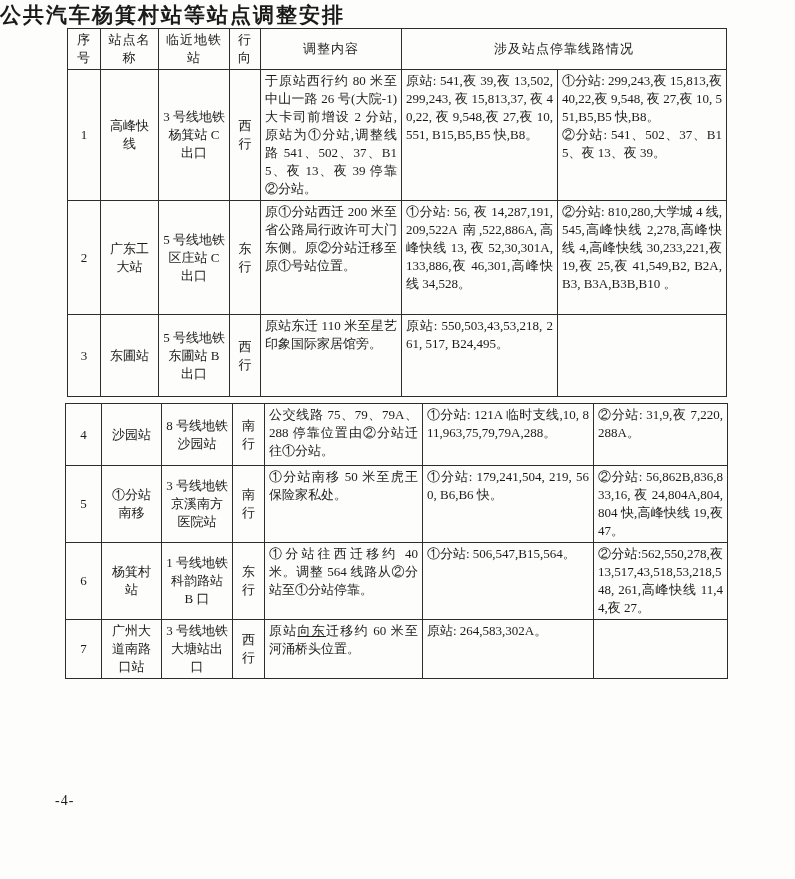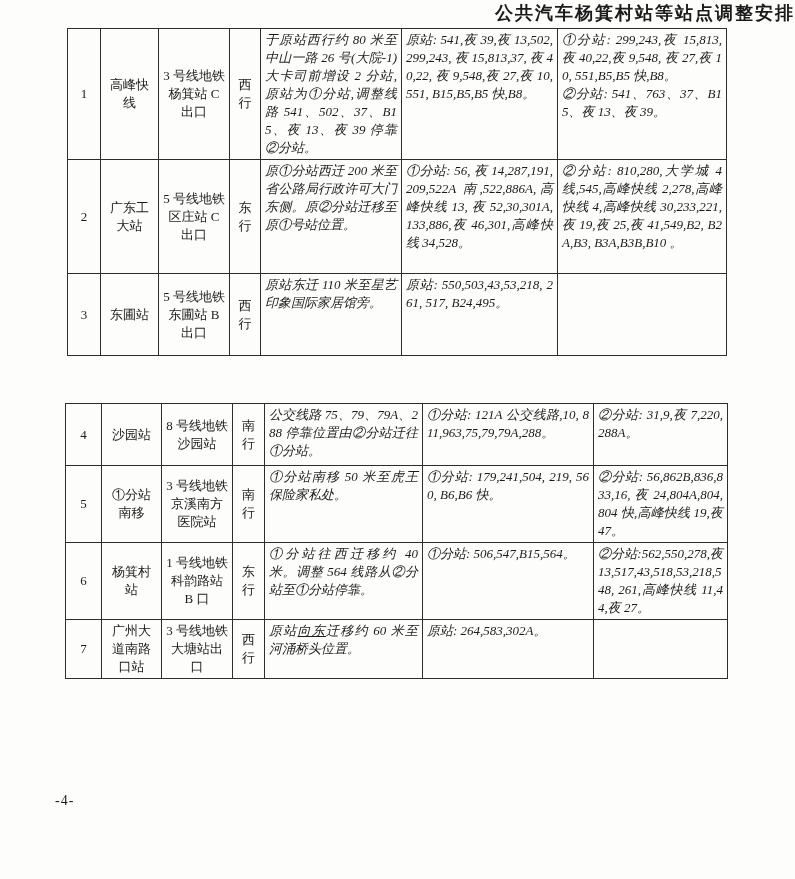--- a/index.html
+++ b/index.html
@@ -13,22 +13,22 @@
     background: #fdfdfb;
     font-family: "Liberation Serif", serif;
     color: #1b1b1b;
     overflow: hidden;
   }
   .doc-title {
     position: absolute;
     top: 1px;
     left: 0;
     width: 100%;
-    text-align: right;
-    font-size: 18px;
+    text-align: left;
+    font-size: 21px;
     font-weight: bold;
     letter-spacing: 2px;
   }
   table.doc-table {
     border-collapse: collapse;
     table-layout: fixed;
     position: absolute;
   }
   #table-top  { left: 67px; top: 28px;  width: 659px; }
   #table-bottom { left: 65px; top: 403px; width: 662px; }
@@ -48,21 +48,20 @@
   }
   .cell-c {
     text-align: center;
     vertical-align: middle;
   }
   .cell-j {
     text-align: justify;
     vertical-align: top;
     white-space: pre-line;
     padding: 3px 5px;
-    font-style: italic;
   }
   .u { text-decoration: underline; }
   .page-number {
     position: absolute;
     left: 55px;
     top: 793px;
     font-size: 14px;
     letter-spacing: 1px;
   }
 </style>
@@ -75,29 +74,37 @@
   <colgroup>
     <col style="width:33px">
       <col style="width:58px">
       <col style="width:71px">
     <col style="width:31px">
       <col style="width:141px">
       <col style="width:156px">
       <col style="width:169px">
   </colgroup>
   <tbody>
+      <tr style="height:32px">
+    <th>序号</th>
+    <th>站点名称</th>
+    <th>临近地铁站</th>
+    <th>行向</th>
+    <th>调整内容</th>
+    <th colspan="2">涉及站点停靠线路情况</th>
+  </tr>
   <tr style="height:128px">
     <td class="cell-c">1</td>
     <td class="cell-c">高峰快线</td>
     <td class="cell-c">3 号线地铁杨箕站 C 出口</td>
     <td class="cell-c">西行</td>
     <td class="cell-j">于原站西行约 80 米至中山一路 26 号(大院-1)大卡司前增设 2 分站,原站为①分站,调整线路 541、502、37、B15、夜 13、夜 39 停靠②分站。</td>
     <td class="cell-j">原站: 541,夜 39,夜 13,502, 299,243, 夜 15,813,37, 夜 40,22, 夜 9,548,夜 27,夜 10,551, B15,B5,B5 快,B8。</td>
     <td class="cell-j">①分站: 299,243,夜 15,813,夜 40,22,夜 9,548, 夜 27,夜 10, 551,B5,B5 快,B8。
-②分站: 541、763、37、B15、夜 13、夜 39。</td>
+②分站: 541、502、37、B15、夜 13、夜 39。</td>
   </tr>
   <tr style="height:114px">
     <td class="cell-c">2</td>
     <td class="cell-c">广东工大站</td>
     <td class="cell-c">5 号线地铁区庄站 C 出口</td>
     <td class="cell-c">东行</td>
     <td class="cell-j">原①分站西迁 200 米至省公路局行政许可大门东侧。原②分站迁移至原①号站位置。</td>
     <td class="cell-j">①分站: 56, 夜 14,287,191, 209,522A 南,522,886A,高峰快线 13, 夜 52,30,301A, 133,886,夜 46,301,高峰快线 34,528。</td>
     <td class="cell-j">②分站: 810,280,大学城 4 线,545,高峰快线 2,278,高峰快线 4,高峰快线 30,233,221,夜 19,夜 25,夜 41,549,B2, B2A,B3, B3A,B3B,B10 。</td>
   </tr>
@@ -123,21 +130,21 @@
       <col style="width:171px">
       <col style="width:134px">
   </colgroup>
   <tbody>
       <tr style="height:62px">
     <td class="cell-c">4</td>
     <td class="cell-c">沙园站</td>
     <td class="cell-c">8 号线地铁沙园站</td>
     <td class="cell-c">南行</td>
     <td class="cell-j">公交线路 75、79、79A、288 停靠位置由②分站迁往①分站。</td>
-    <td class="cell-j">①分站: 121A 公交线路,10, 811,963,75,79,79A,288。</td>
+    <td class="cell-j">①分站: 121A 临时支线,10, 811,963,75,79,79A,288。</td>
     <td class="cell-j">②分站: 31,9,夜 7,220,288A。</td>
   </tr>
   <tr style="height:54px">
     <td class="cell-c">5</td>
     <td class="cell-c">①分站南移</td>
     <td class="cell-c">3 号线地铁京溪南方医院站</td>
     <td class="cell-c">南行</td>
     <td class="cell-j">①分站南移 50 米至虎王保险家私处。</td>
     <td class="cell-j">①分站: 179,241,504, 219, 560, B6,B6 快。</td>
     <td class="cell-j">②分站: 56,862B,836,833,16, 夜 24,804A,804,804 快,高峰快线 19,夜 47。</td>

